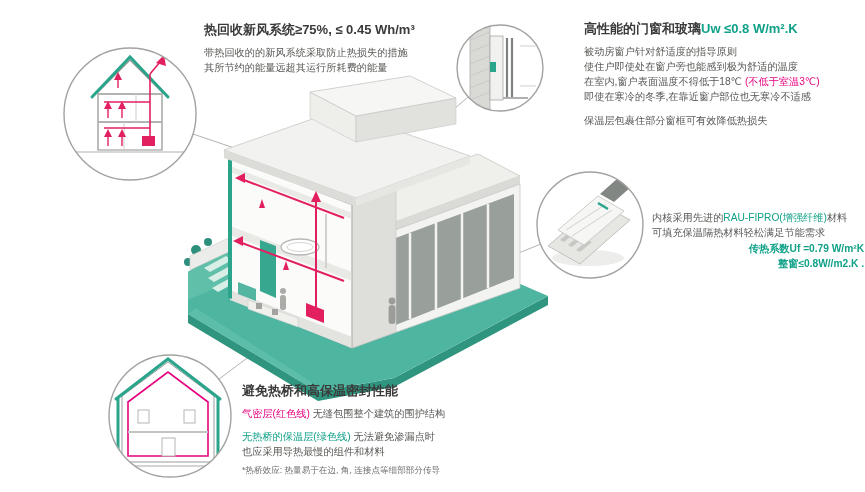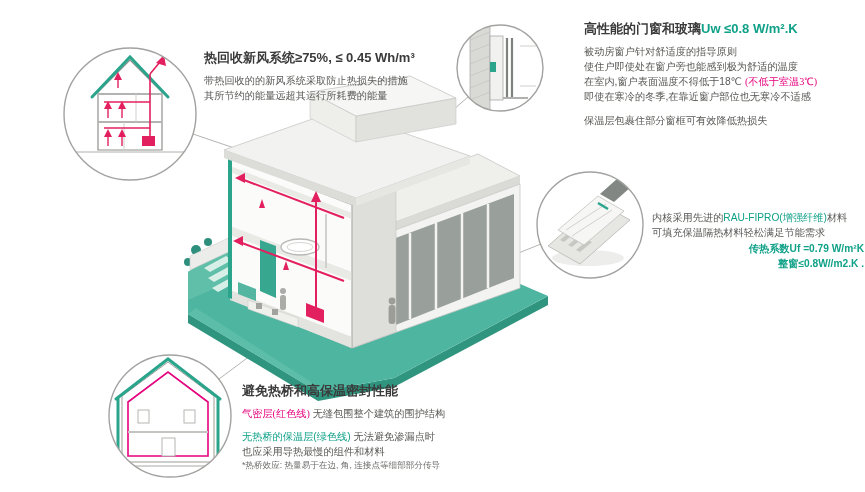--- a/index.html
+++ b/index.html
@@ -5,23 +5,23 @@
   html,body{margin:0;padding:0;background:#fff;}
   #canvas{position:relative;width:865px;height:492px;overflow:hidden;background:#fff;
           font-family:"Liberation Sans","DejaVu Sans",sans-serif;}
   #art{position:absolute;left:0;top:0;}
   .tblock{position:absolute;color:#585856;font-size:10.2px;line-height:1.5;}
   .tblock h3{margin:0 0 5px 0;font-size:13px;color:#3a3a3a;font-weight:bold;}
   .line{white-space:nowrap;}
   .gap{height:8px;}
   .green{color:#10a188;}
   .greenb{color:#10a188;font-weight:bold;text-align:right;}
-  .magenta{color:#e5007d;font-family:Liberation Serif, serif;}
-  .footnote{font-size:8.6px;color:#6e6e6c;white-space:nowrap;}
-  #block-hr{left:204px;top:20px;width:290px;margin-top:28px;}
+  .magenta{color:#e5007d;}
+  .footnote{font-size:8.6px;color:#6e6e6c;margin-top:5px;white-space:nowrap;}
+  #block-hr{left:204px;top:20px;width:290px;}
   #block-win{left:584px;top:19px;width:278px;}
   #block-prof{left:652px;top:210px;width:212px;}
   #block-thermal{left:242px;top:381px;width:330px;}
 </style>
 </head>
 <body>
 
 <div id="canvas">
 
   <svg id="art" width="865" height="492" viewBox="0 0 865 492">

